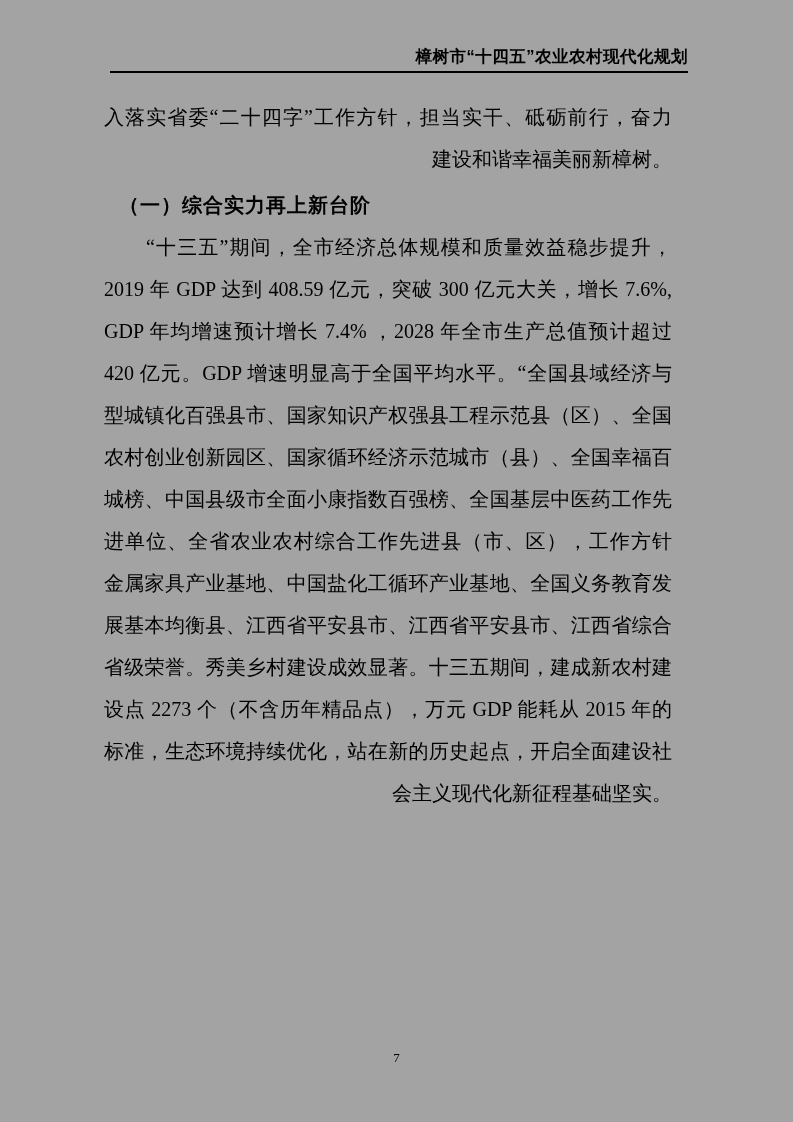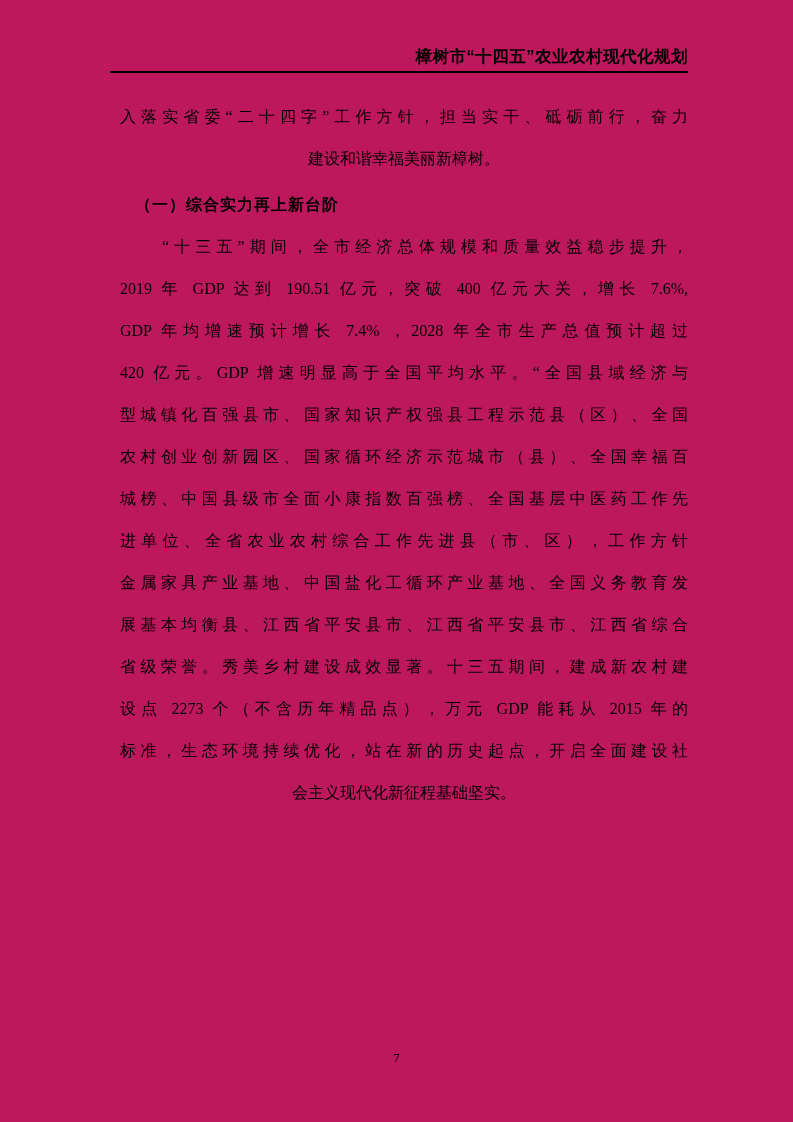--- a/index.html
+++ b/index.html
@@ -1,20 +1,20 @@
 <!DOCTYPE html>
 <html><head>
 <meta charset="utf-8">
 <style>
   html, body { margin: 0; padding: 0; background: #ffffff; }
   .page {
     position: relative;
     width: 793px;
     height: 1122px;
-    background: #be185d;
+    background: #a3a3a3;
     color: #000000;
     font-family: "Liberation Serif", "DejaVu Serif", serif;
     overflow: hidden;
   }
   .running-head {
     position: absolute;
     top: 46px;
     left: 110px;
     width: 578px;
     text-align: right;
@@ -28,28 +28,28 @@
     position: absolute;
     top: 71px;
     left: 110px;
     width: 578px;
     height: 2px;
     background: #000000;
   }
   .content {
     position: absolute;
     top: 96px;
-    left: 120px;
+    left: 104px;
     width: 568px;
-    font-size: 16px;
+    font-size: 20px;
   }
   .line {
     line-height: 42px;
     height: 42px;
-    text-align: center;
+    text-align: right;
     white-space: nowrap;
   }
   .just {
     white-space: normal;
     text-align: justify;
     text-align-last: justify;
   }
   .indent { text-indent: 42px; }
   .heading {
     font-weight: 700;
@@ -78,21 +78,21 @@
   <div class="head-rule"></div>
 
   <div class="content">
 
     <div class="line just">入落实省委“二十四字”工作方针，担当实干、砥砺前行，奋力</div>
     <div class="line">建设和谐幸福美丽新樟树。</div>
 
     <div class="heading">（一）综合实力再上新台阶</div>
 
     <div class="line just indent">“十三五”期间，全市经济总体规模和质量效益稳步提升，</div>
-    <div class="line just">2019 年 GDP 达到 190.51 亿元，突破 400 亿元大关，增长 7.6%,</div>
+    <div class="line just">2019 年 GDP 达到 408.59 亿元，突破 300 亿元大关，增长 7.6%,</div>
     <div class="line just">GDP 年均增速预计增长 7.4% ，2028 年全市生产总值预计超过</div>
     <div class="line just">420 亿元。GDP 增速明显高于全国平均水平。“全国县域经济与</div>
     <div class="line just">型城镇化百强县市、国家知识产权强县工程示范县（区）、全国</div>
     <div class="line just">农村创业创新园区、国家循环经济示范城市（县）、全国幸福百</div>
     <div class="line just">城榜、中国县级市全面小康指数百强榜、全国基层中医药工作先</div>
     <div class="line just">进单位、全省农业农村综合工作先进县（市、区），工作方针</div>
     <div class="line just">金属家具产业基地、中国盐化工循环产业基地、全国义务教育发</div>
     <div class="line just">展基本均衡县、江西省平安县市、江西省平安县市、江西省综合</div>
     <div class="line just">省级荣誉。秀美乡村建设成效显著。十三五期间，建成新农村建</div>
     <div class="line just">设点 2273 个（不含历年精品点），万元 GDP 能耗从 2015 年的</div>

